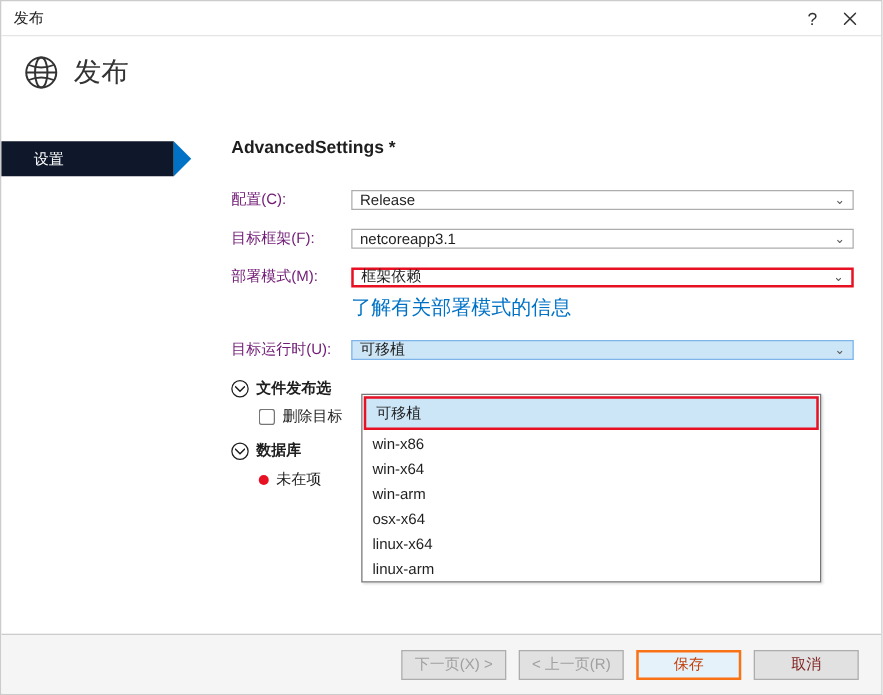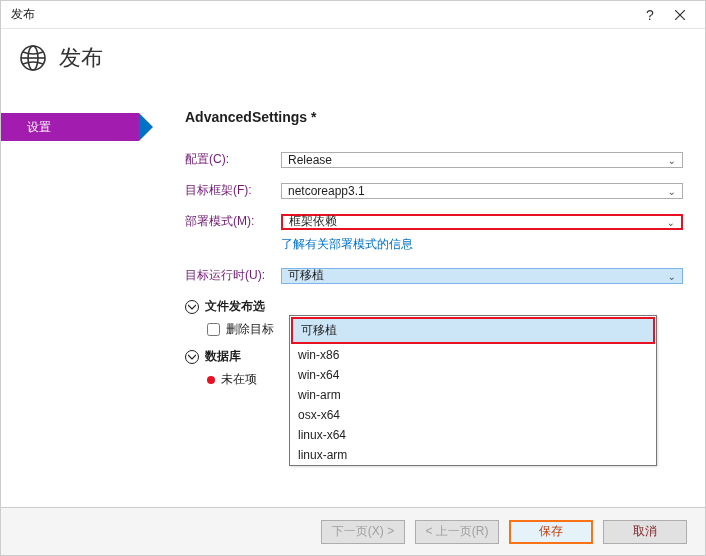--- a/index.html
+++ b/index.html
@@ -7,31 +7,31 @@
 .titlebar { height: 28px; display: flex; align-items: center; padding: 0 10px; border-bottom: 1px solid #e5e5e5; }
 .titlebar .title { flex: 1; font-size: 12px; }
 .titlebar .help, .titlebar .close { width: 30px; text-align: center; font-size: 14px; color: #333; }
 .titlebar .close svg { width: 10px; height: 10px; }
 .header { display: flex; align-items: center; padding: 14px 18px 18px; gap: 12px; }
 .header .globe { width: 28px; height: 28px; }
 .header h1 { font-size: 22px; font-weight: 400; color: #333; }
 .layout { display: flex; }
 .sidecol { width: 178px; padding-top: 22px; }
 .sidebar { position: relative; }
-.sidetab { background: #a21caf; color: #fff; height: 28px; display: flex; align-items: center; padding-left: 26px; font-size: 12px; position: relative; width: 138px; }
+.sidetab { background: #0f172a; color: #fff; height: 28px; display: flex; align-items: center; padding-left: 26px; font-size: 12px; position: relative; width: 138px; }
 .sidetab::after { content: ""; position: absolute; right: -14px; top: 0; border-top: 14px solid transparent; border-bottom: 14px solid transparent; border-left: 14px solid #0072c6; }
 .main { flex: 1; padding: 18px 22px 0 6px; position: relative; }
 .section-title { font-size: 14px; font-weight: 600; margin-bottom: 26px; }
 .row { display: flex; align-items: center; margin-bottom: 14px; }
 .row .lbl { width: 96px; font-size: 12px; color: #701a75; }
 .select { flex: 1; height: 16px; border: 1px solid #adadad; background: #fff; display: flex; align-items: center; padding: 0 6px; position: relative; }
 .select .chev { position: absolute; right: 6px; top: 50%; transform: translateY(-50%); font-size: 10px; color: #555; }
 .select.red { border: 2px solid #e81123; }
 .select.blue-highlight { background: #cde6f7; border: 1px solid #7eb4ea; }
-.link { color: #0072c6; margin-left: 96px; margin-top: -8px; margin-bottom: 14px; display: block; font-size: 12px; }
+.link { color: #0072c6; margin-left: 96px; margin-top: -8px; margin-bottom: 14px; display: block; font-size: 16px; }
 .group { display: flex; align-items: center; margin-bottom: 6px; }
 .group .chev { width: 14px; height: 14px; border: 1px solid #1e1e1e; border-radius: 50%; display: flex; align-items: center; justify-content: center; margin-right: 6px; }
 .group .chev svg { width: 8px; height: 8px; }
 .group .gtitle { font-size: 12px; font-weight: 700; }
 .subrow { margin-left: 22px; display: flex; align-items: center; margin-bottom: 10px; }
 .subrow input[type="checkbox"] { margin-right: 6px; }
 .subrow .dot { width: 8px; height: 8px; background: #e81123; border-radius: 50%; margin-right: 6px; }
 .dropdown { position: absolute; left: 288px; top: 314px; width: 368px; border: 1px solid #767676; background: #fff; box-shadow: 1px 1px 2px rgba(0,0,0,.15); z-index: 10; }
 .dropdown .opt { padding: 3px 8px; font-size: 12px; }
 .dropdown .opt.sel { background: #cde6f7; border: 2px solid #e81123; margin: 1px; }

